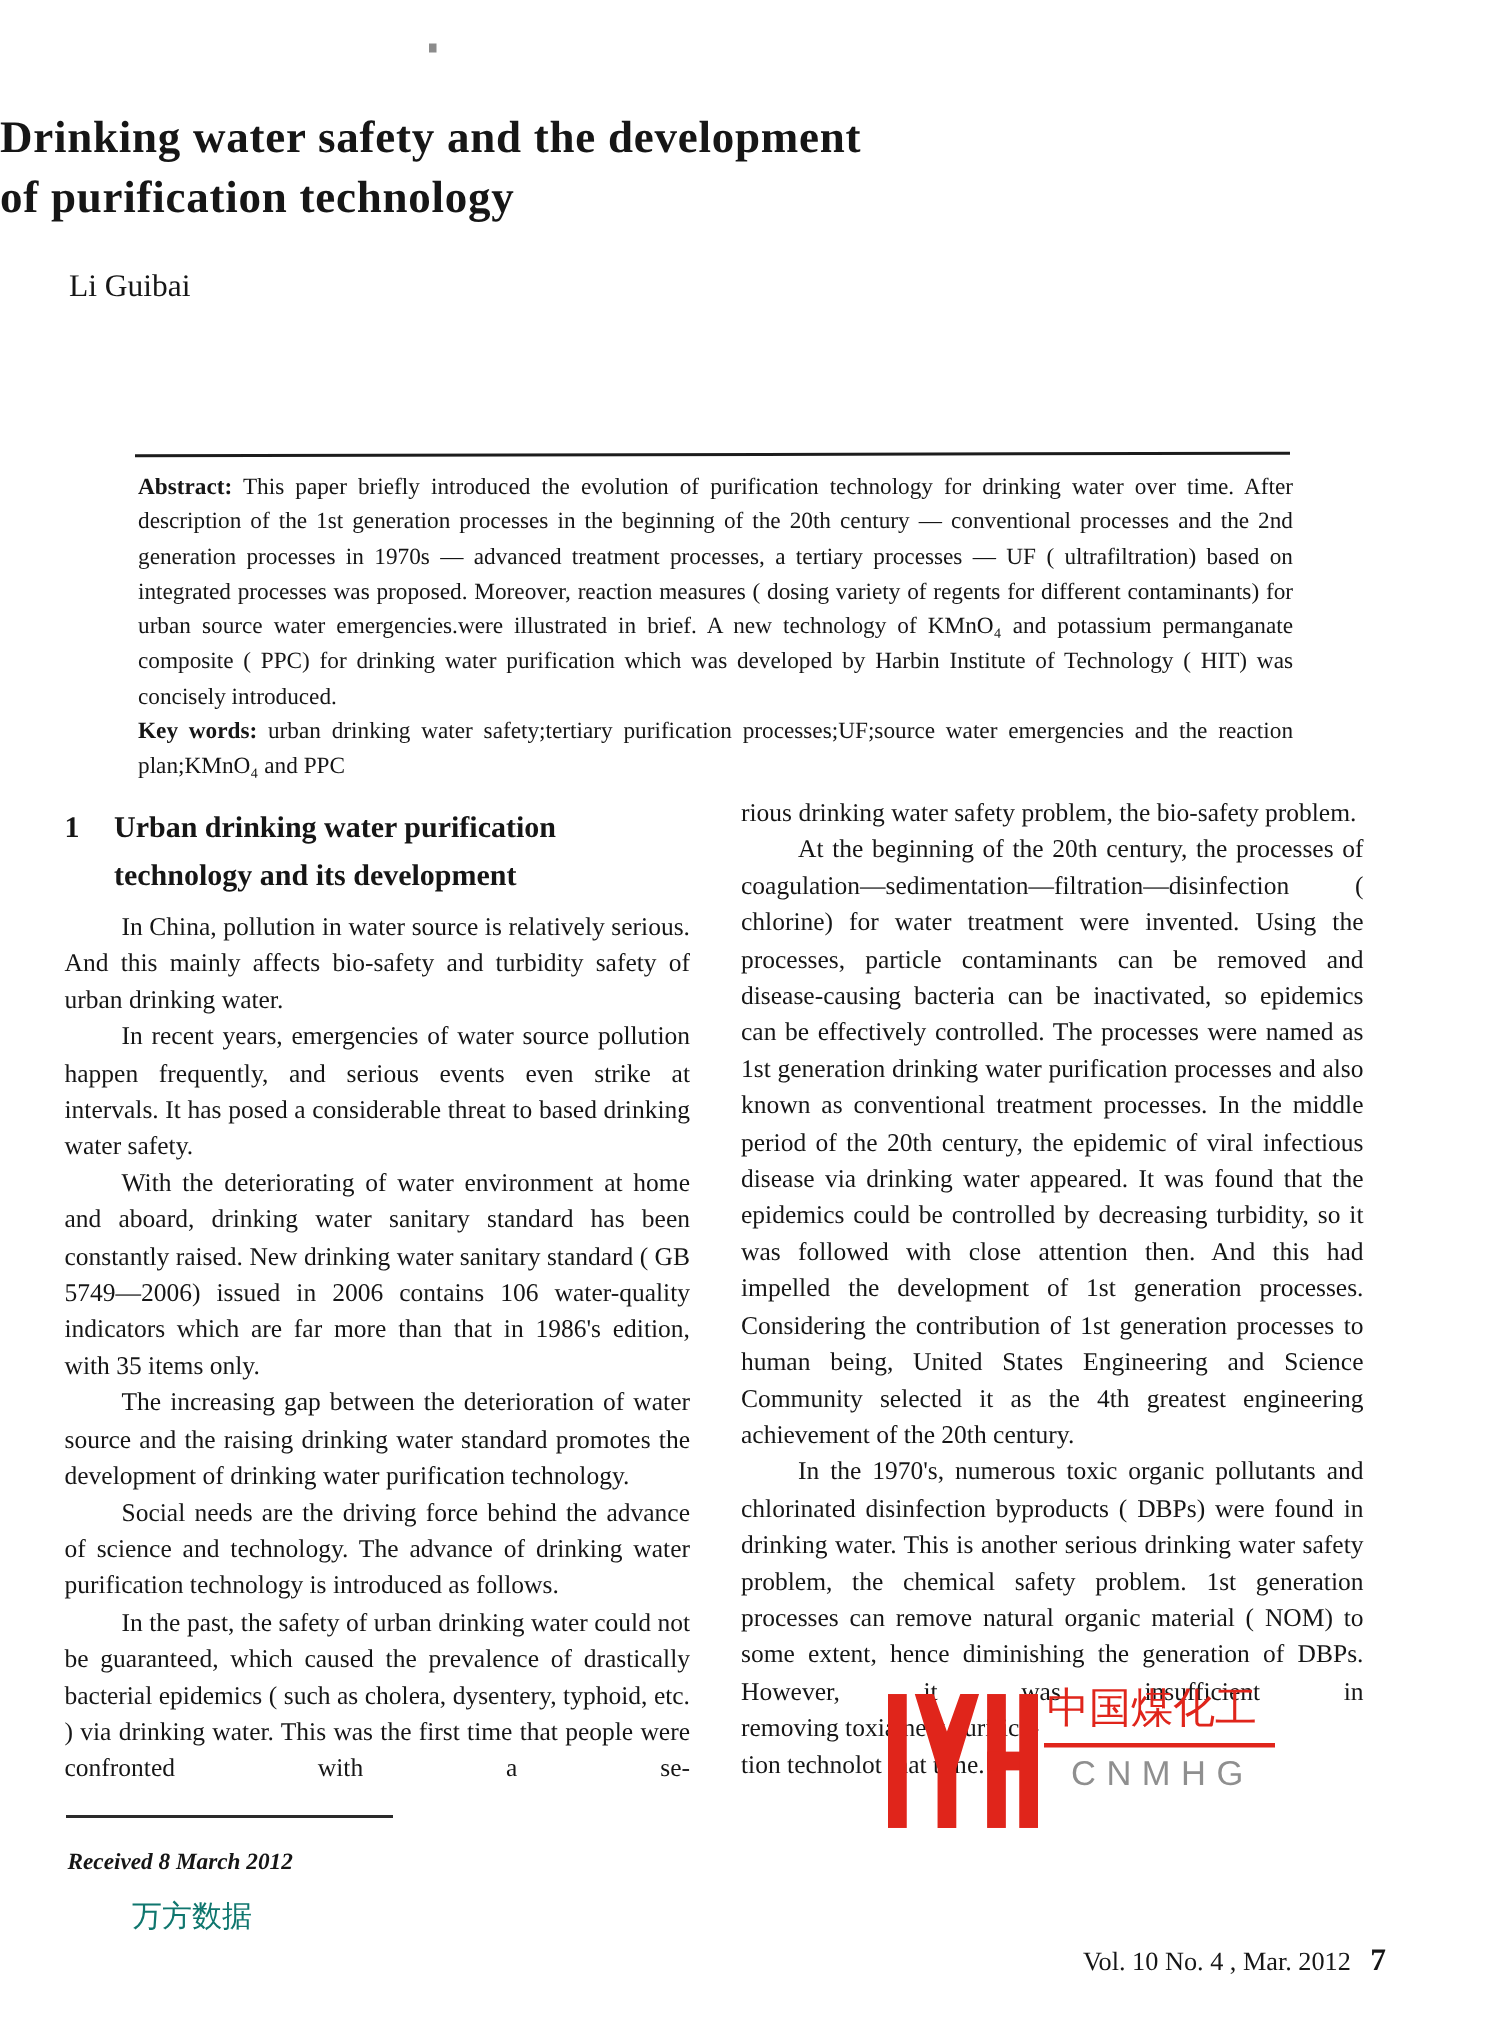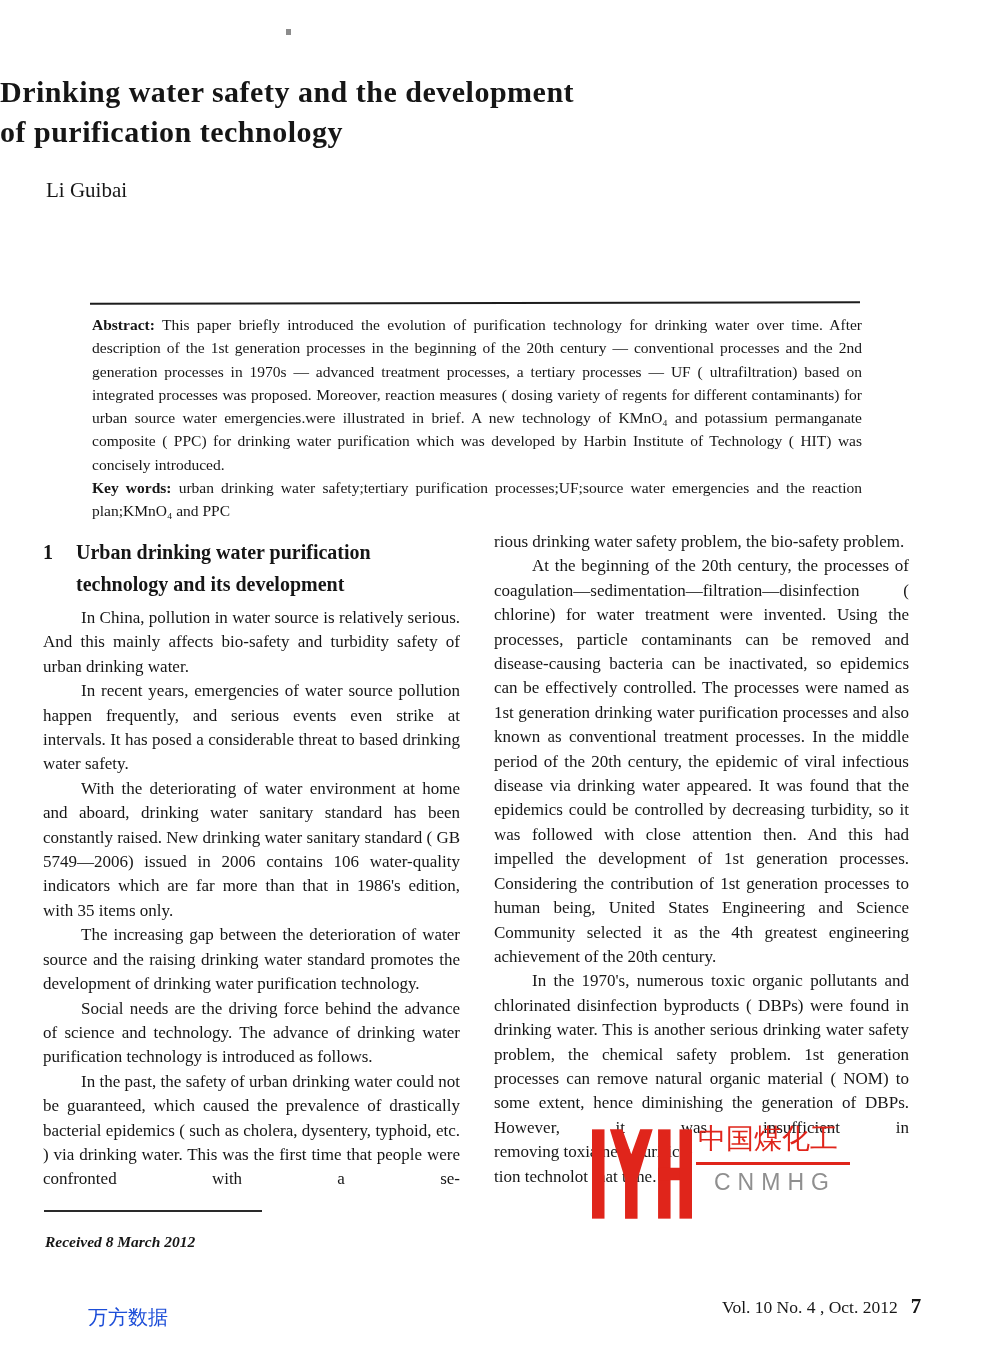--- a/index.html
+++ b/index.html
@@ -33,21 +33,21 @@
   .cut-row{display:flex;line-height:24.4px;}
   .cut-row .r2{margin-right:44px;}
   .watermark{position:absolute;left:98px;top:-14px;width:332px;height:102px;pointer-events:none;}
   .wm-logo{position:absolute;left:0;top:0;}
   .wm-cn{position:absolute;left:106px;top:-2px;font-size:28px;line-height:30px;color:#e0251b;font-family:"Liberation Sans",sans-serif;white-space:nowrap;}
   .wm-underline{position:absolute;left:104px;top:36px;width:154px;height:3px;background:#e0251b;}
   .wm-latin{position:absolute;left:106px;top:44px;font-size:23px;letter-spacing:7px;color:#8f8f8f;font-family:"Liberation Sans",sans-serif;white-space:nowrap;margin-left:16px;}
   
   .footnote-rule{position:absolute;left:44px;top:1210px;width:218px;height:2px;background:#2a2a2a;}
   .received{position:absolute;left:45px;top:1233px;font-size:15.5px;font-style:italic;font-weight:bold;}
-  .footer-left{position:absolute;left:88px;top:1304px;font-size:20px;color:#1d4ed8;font-family:"Liberation Sans",sans-serif;}
+  .footer-left{position:absolute;left:88px;top:1264px;font-size:20px;color:#0f766e;font-family:"Liberation Sans",sans-serif;}
   .footer-right{position:absolute;left:722px;top:1294px;font-size:17.5px;white-space:nowrap;}
   .footer-right .pageno{font-size:21px;font-weight:bold;margin-left:13px;}
 </style>
 </head>
 <body>
 
 <div class="page">
   <div class="speck"></div>
 
   <header class="doc-header">
@@ -106,15 +106,15 @@
         <div class="wm-latin">CNMHG</div>
       </div>
     </div>
   </section>
 
   <div class="footnote-rule"></div>
   <div class="received">Received 8 March 2012</div>
 
   <div class="footer-left">万方数据</div>
   <div class="footer-right">
-    <span>Vol. 10 No. 4 , Oct.  2012</span><span class="pageno">7</span>
+    <span>Vol. 10 No. 4 , Mar.  2012</span><span class="pageno">7</span>
   </div>
 </div>
 
 </body></html>

